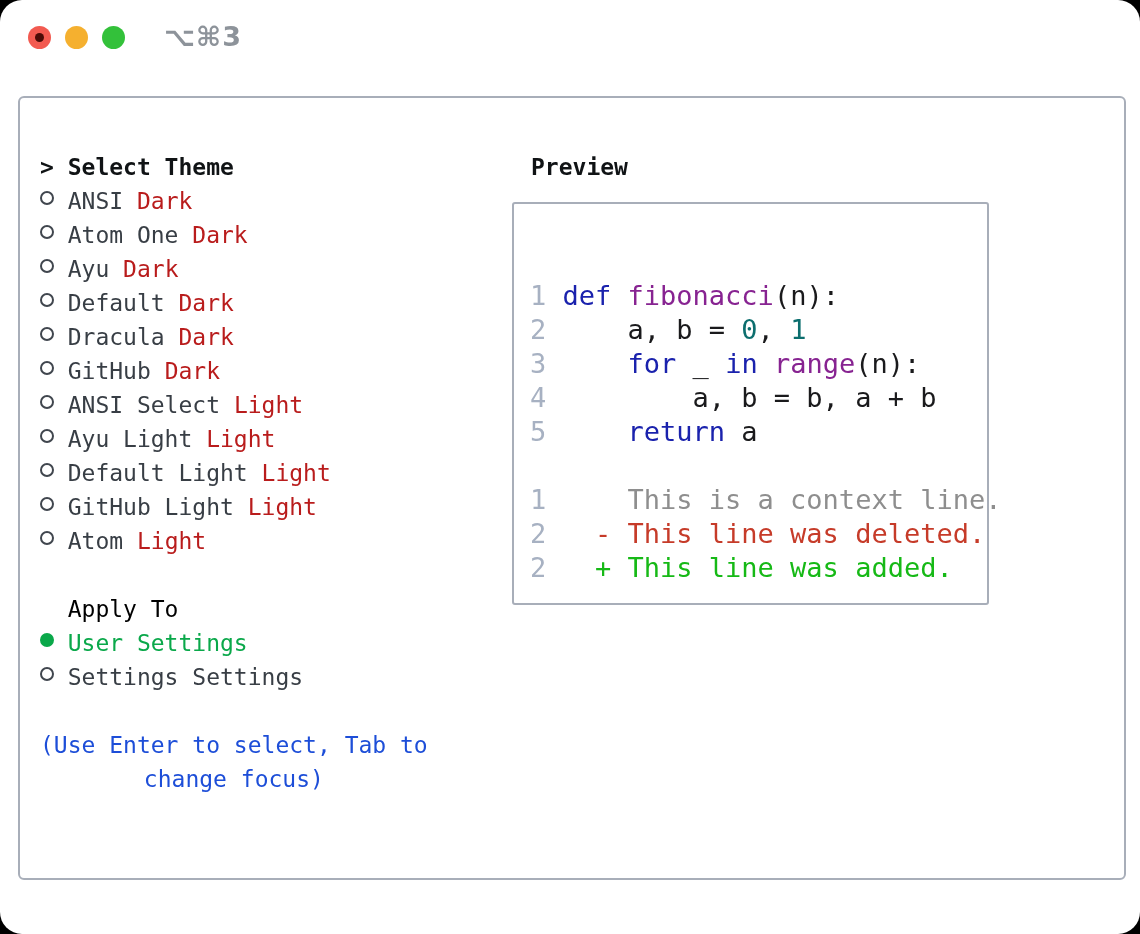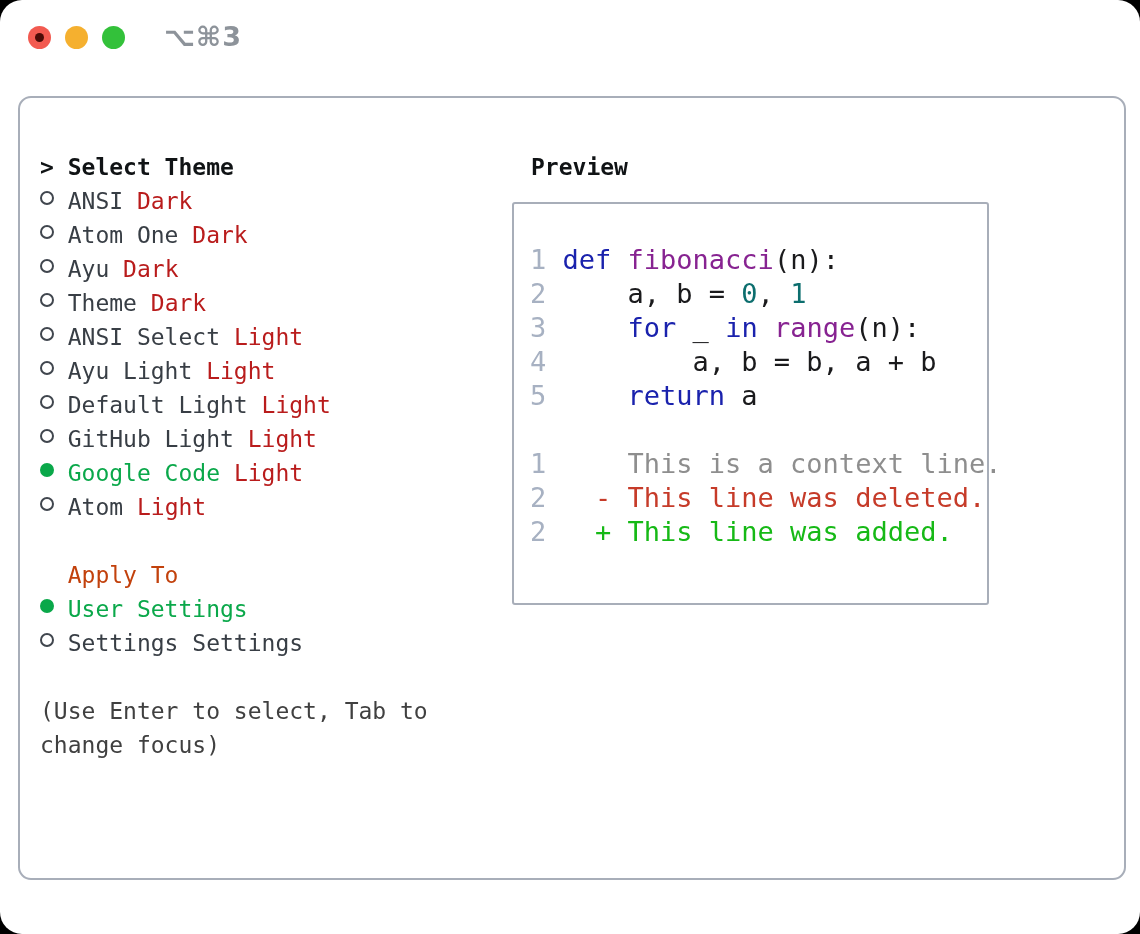--- a/index.html
+++ b/index.html
@@ -23,56 +23,56 @@
   .win-title{
     position:absolute;left:164px;top:22px;
     font-family:"DejaVu Sans", sans-serif;
     font-weight:bold;font-size:27px;line-height:30px;
     color:#8d939a;letter-spacing:1px;
   }
   
   .panel{
     position:absolute;left:18px;top:96px;width:1108px;height:784px;
     box-sizing:border-box;
-    border:2px solid #a8aeb9;border-radius:13px;
+    border:2px solid #a8aeb9;border-radius:6px;
     background:#fff;
   }
   
   .left-col{
     position:absolute;left:20px;top:52px;
     font-size:23px;line-height:34px;
     color:#383e45;
   }
   .row{height:34px;white-space:nowrap;}
   .cursor{display:inline-block;width:1ch;margin-right:1ch;font-weight:bold;color:#101315;}
   .hdr{font-weight:bold;color:#101315;}
-  .subhdr{color:#c2410c;}
+  .subhdr{color:#000000;}
   .indent2{padding-left:2ch;}
   .mark{display:inline-block;width:1ch;margin-right:1ch;position:relative;height:23px;vertical-align:baseline;}
   .mark::after{
     content:"";position:absolute;left:0;top:5px;
     width:10px;height:10px;border:2.5px solid #40464e;border-radius:50%;
   }
   .mark.sel::after{background:#0aa84a;border-color:#0aa84a;}
   .iname.green{color:#0aa84a;}
   .ivar{color:#b91c1c;}
-  .help{color:#404040;}
+  .help{color:#1d4ed8;text-align:center;}
   
   .preview-header{
     position:absolute;left:482px;top:52px;
     font-size:23px;line-height:34px;font-weight:bold;color:#101315;margin-left:29px;
   }
   .preview-box{
     position:absolute;left:492px;top:104px;width:477px;height:403px;
     box-sizing:border-box;
     border:2px solid #a8aeb9;border-radius:3px;
     background:#fff;
   }
   .code{
-    margin:0;padding:39px 0 0 16px;
+    margin:0;padding:75px 0 0 16px;
     font-family:"DejaVu Sans Mono", monospace;
     font-size:27px;line-height:34px;color:#1a1a1c;
   }
   .cline{height:34px;white-space:pre;}
   .num{color:#a7b1c2;}
   .pln{color:#1a1a1c;}
   .kwd{color:#1a22ad;}
   .typ{color:#872391;}
   .lit{color:#0c6e6e;}
   .ctx{color:#8e8e8e;}
@@ -94,26 +94,27 @@
   </div>
 
   <div class="panel">
 
     <div class="left-col">
       <div class="row"><span class="cursor">&gt;</span><span class="hdr">Select Theme</span></div>
       <div id="theme-items">
           <div class="row"><span class="mark"></span><span class="iname">ANSI</span> <span class="ivar">Dark</span></div>
           <div class="row"><span class="mark"></span><span class="iname">Atom One</span> <span class="ivar">Dark</span></div>
           <div class="row"><span class="mark"></span><span class="iname">Ayu</span> <span class="ivar">Dark</span></div>
-          <div class="row"><span class="mark"></span><span class="iname">Theme</span> <span class="ivar">Dark</span></div>
+          <div class="row"><span class="mark"></span><span class="iname">Default</span> <span class="ivar">Dark</span></div>
+          <div class="row"><span class="mark"></span><span class="iname">Dracula</span> <span class="ivar">Dark</span></div>
+          <div class="row"><span class="mark"></span><span class="iname">GitHub</span> <span class="ivar">Dark</span></div>
           <div class="row"><span class="mark"></span><span class="iname">ANSI Select</span> <span class="ivar">Light</span></div>
           <div class="row"><span class="mark"></span><span class="iname">Ayu Light</span> <span class="ivar">Light</span></div>
           <div class="row"><span class="mark"></span><span class="iname">Default Light</span> <span class="ivar">Light</span></div>
           <div class="row"><span class="mark"></span><span class="iname">GitHub Light</span> <span class="ivar">Light</span></div>
-          <div class="row"><span class="mark sel"></span><span class="iname green">Google Code</span> <span class="ivar">Light</span></div>
           <div class="row"><span class="mark"></span><span class="iname">Atom</span> <span class="ivar">Light</span></div>
         </div>
       <div class="row">&nbsp;</div>
       <div class="row indent2"><span class="subhdr">Apply To</span></div>
       <div id="apply-options">
           <div class="row"><span class="mark sel"></span><span class="iname green">User Settings</span></div>
           <div class="row"><span class="mark"></span><span class="iname">Settings Settings</span></div>
         </div>
       <div class="row">&nbsp;</div>
       <div class="row help">(Use Enter to select, Tab to</div>

